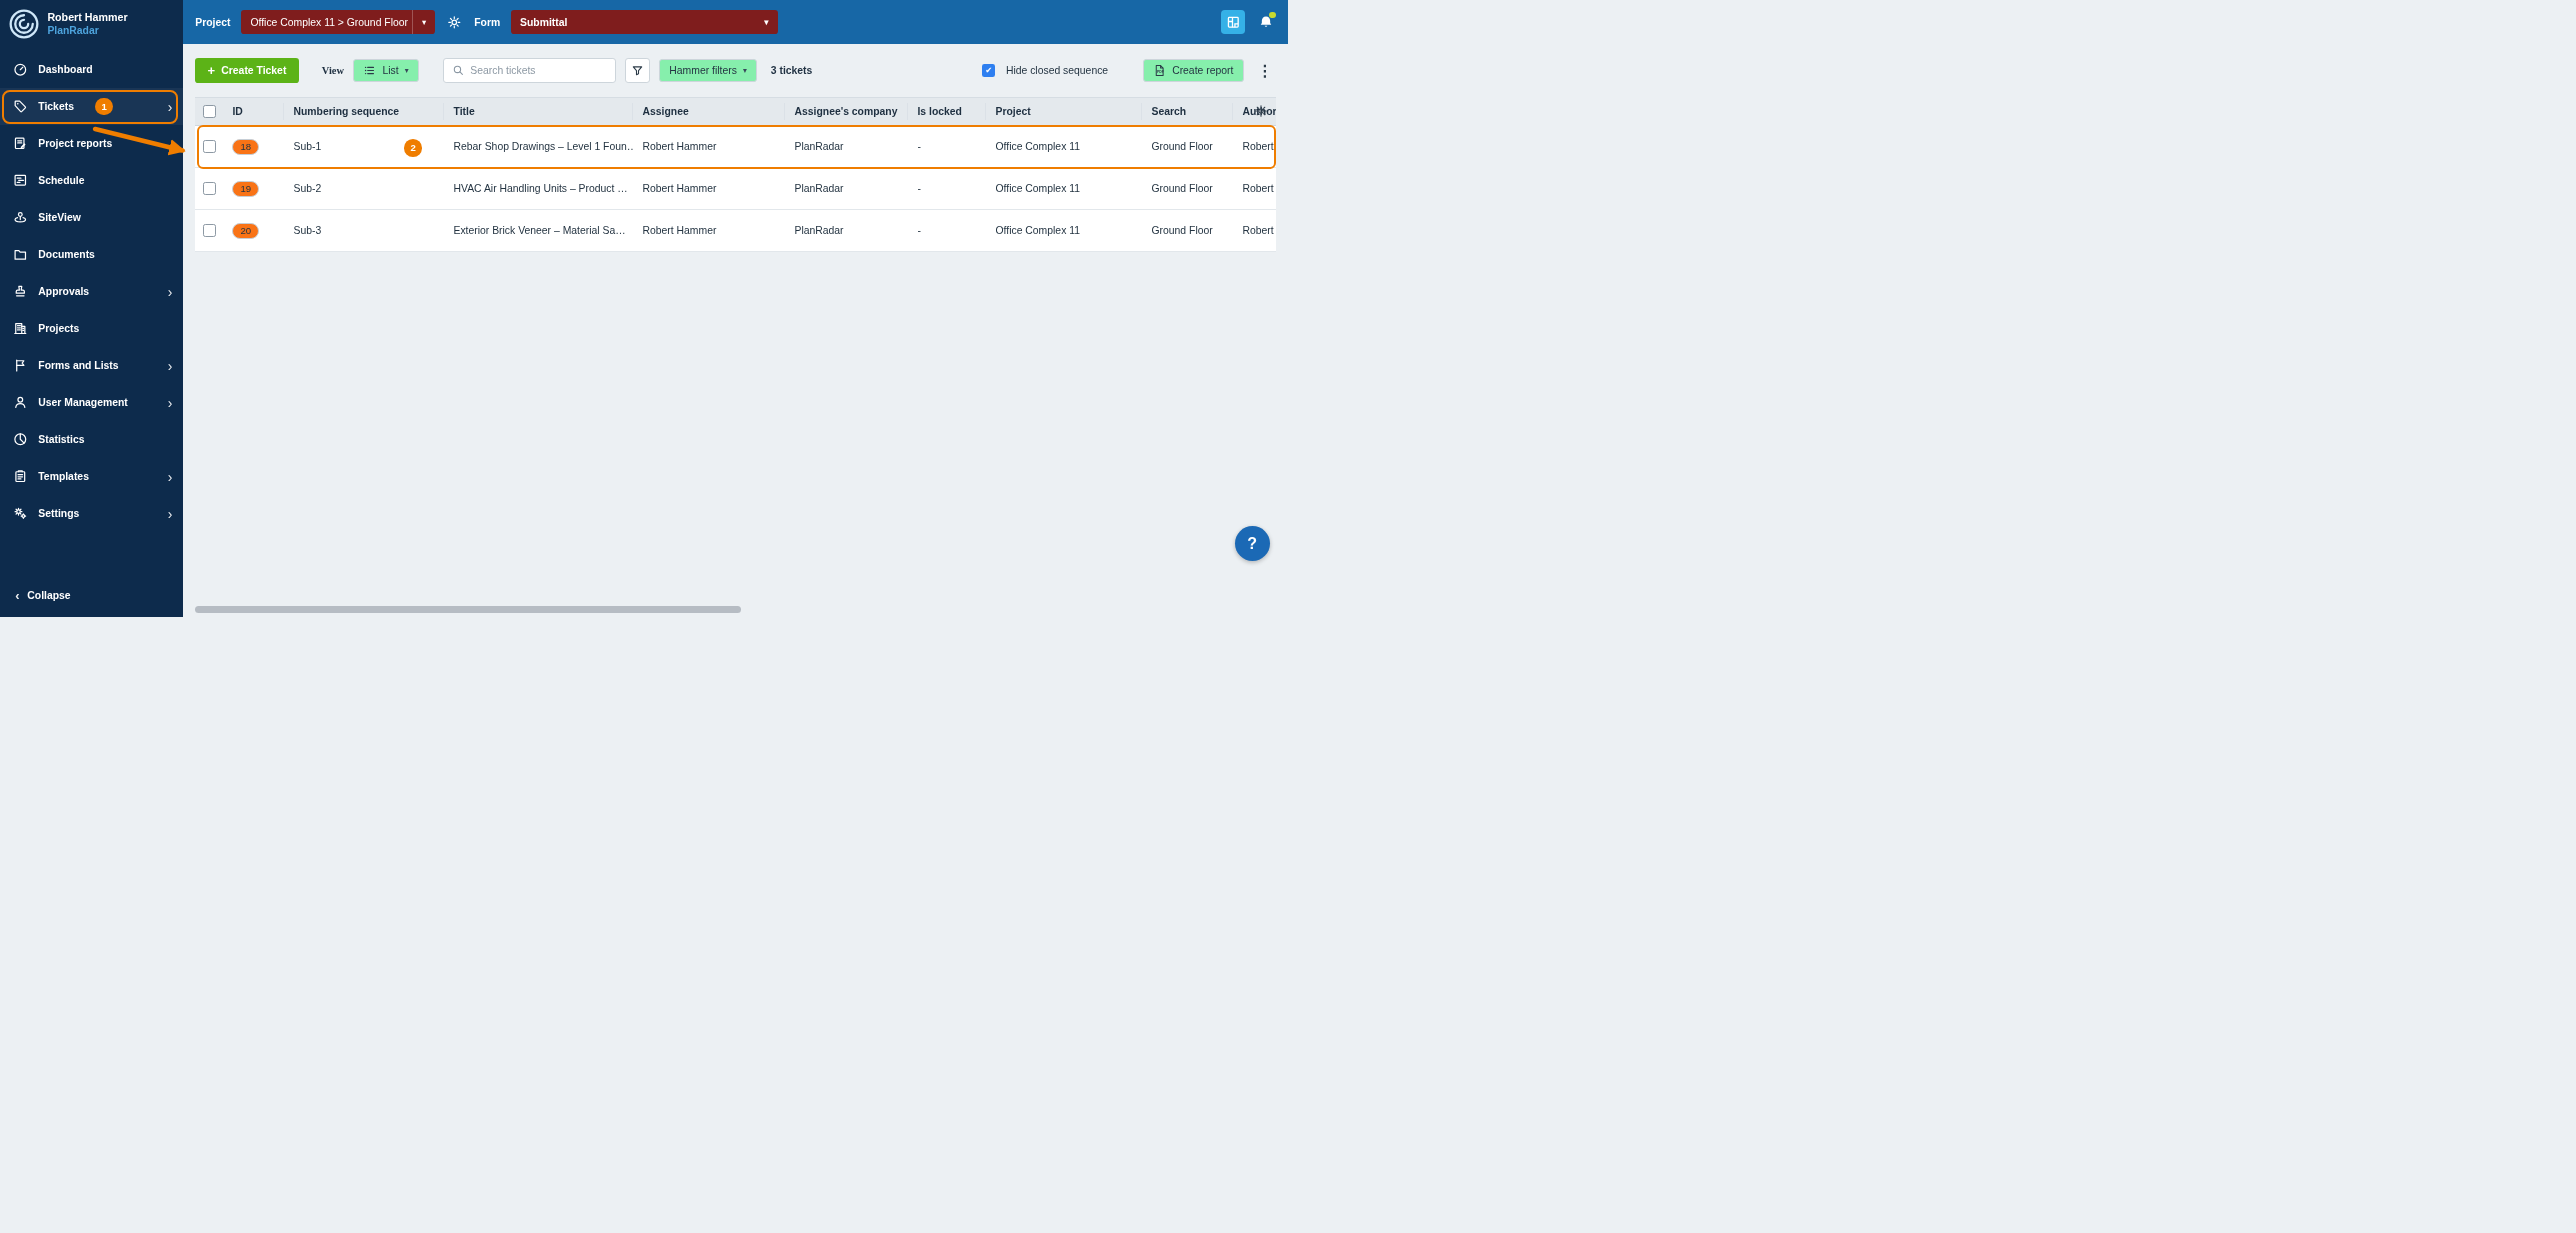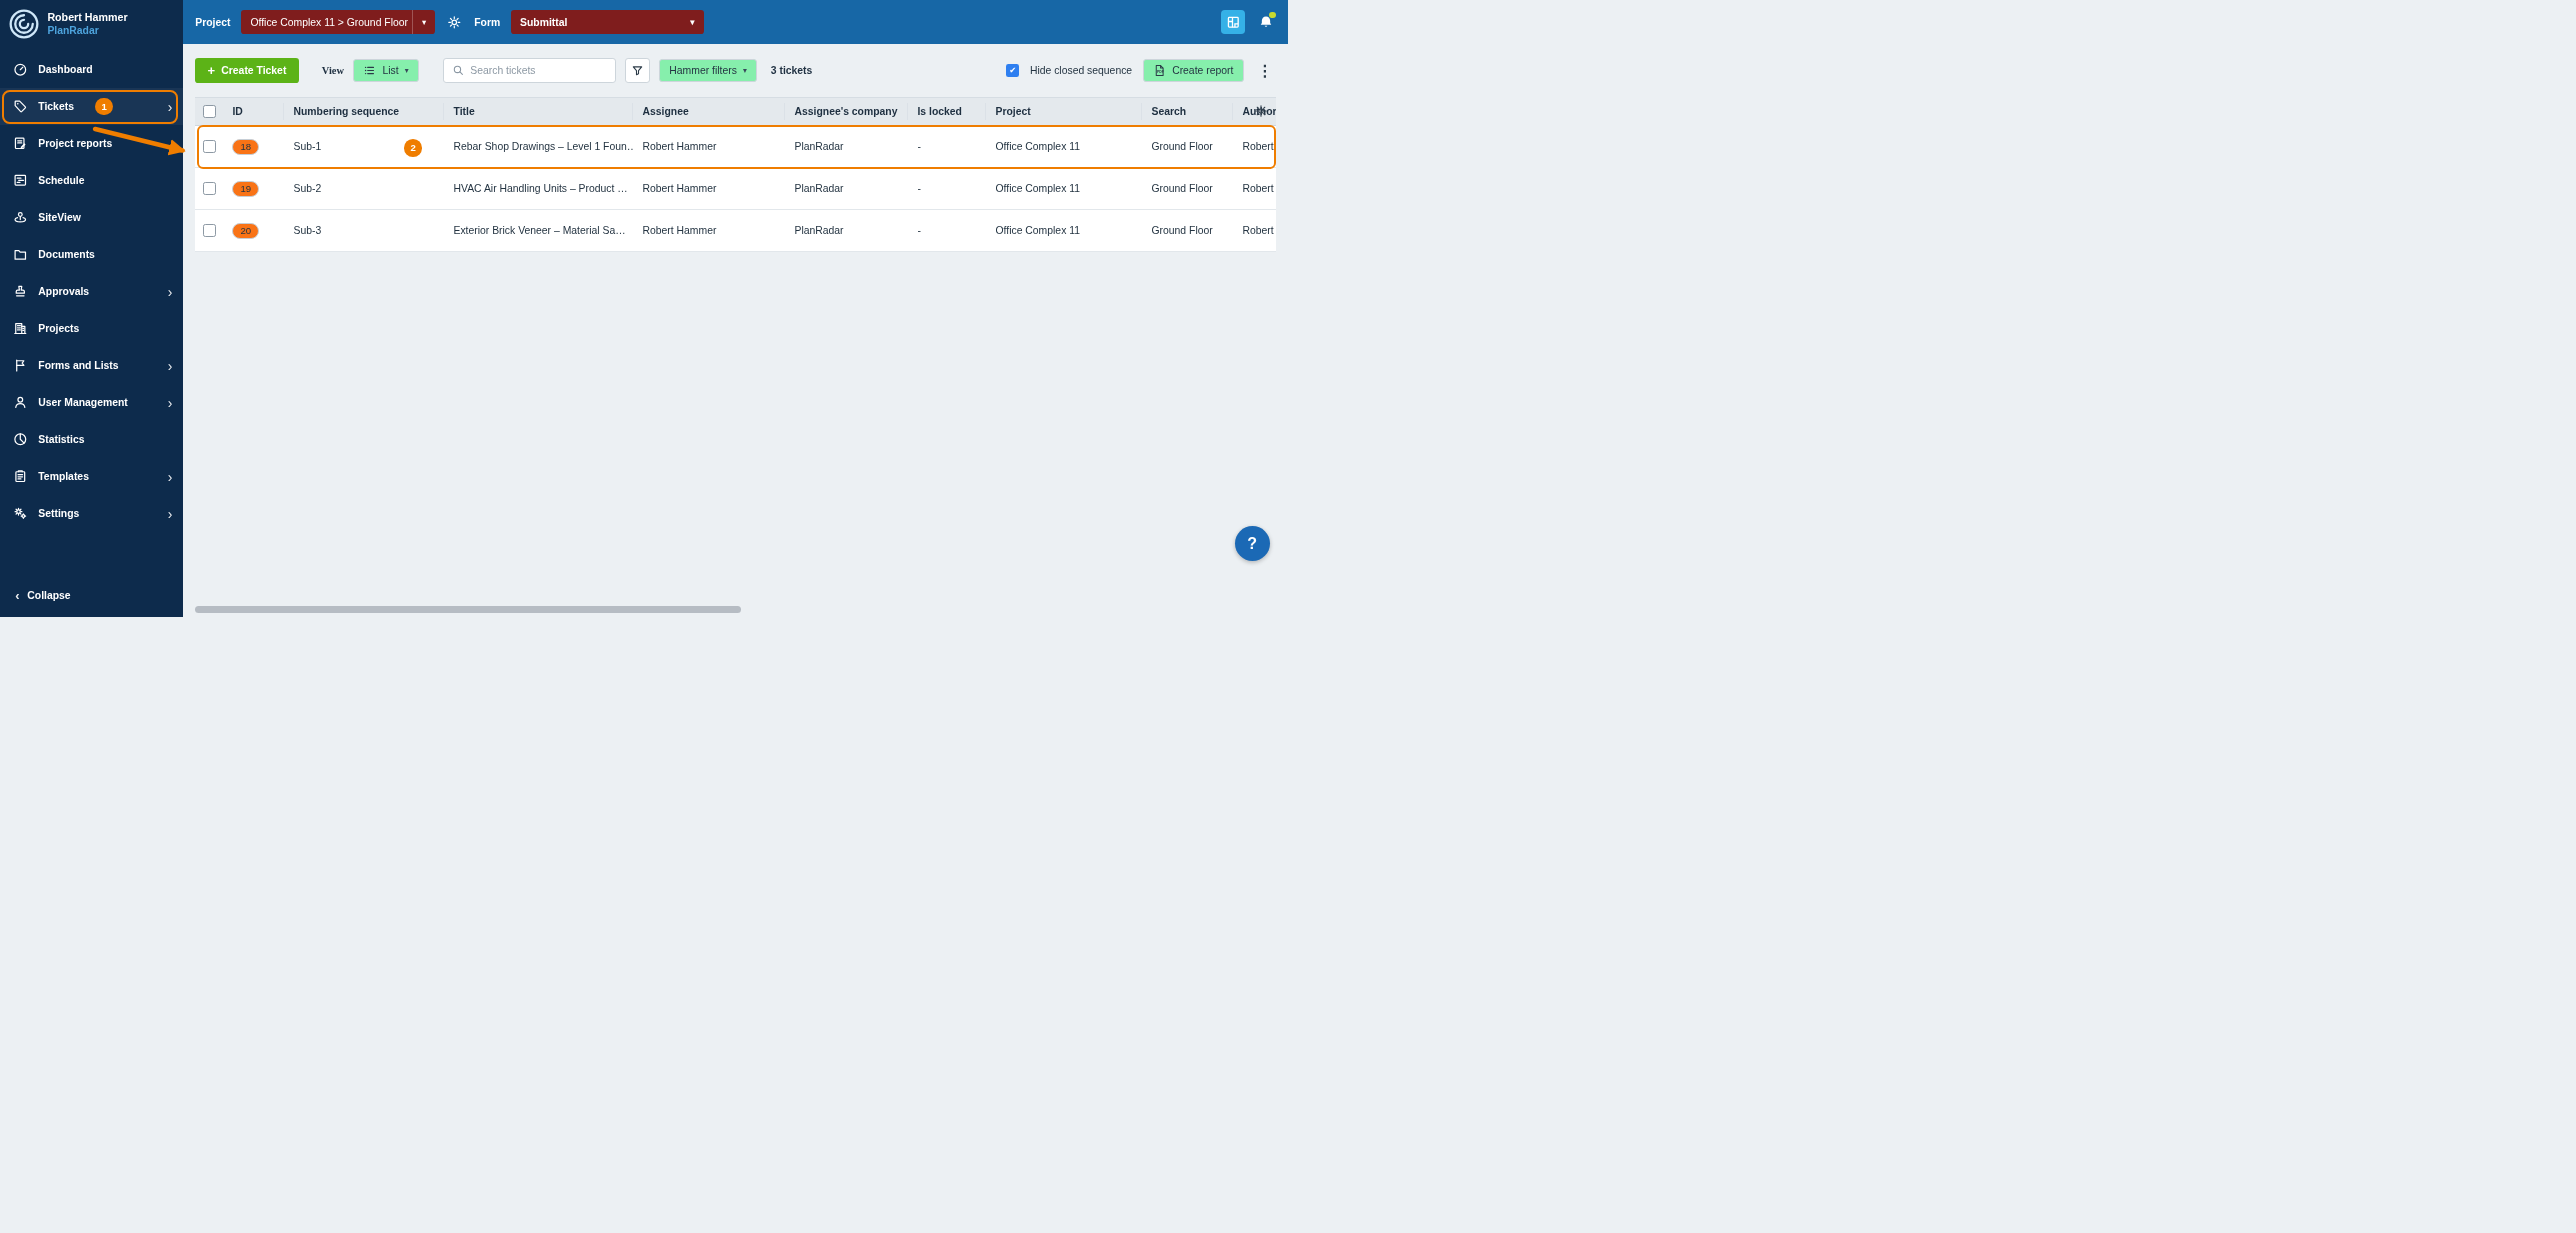--- a/index.html
+++ b/index.html
@@ -26,21 +26,21 @@
   .collapse-item{margin-top:auto;display:flex;align-items:center;gap:7.7px;padding:10.7px 14px 15.3px 15.3px;color:#fff;font-size:10.4px;font-weight:600;cursor:pointer;}
   .collapse-chevron{font-size:13px;line-height:1;color:rgba(255,255,255,.92);}
 
   
   .topbar{position:absolute;left:183px;right:0;top:0;height:44px;background:#1767a6;display:flex;align-items:center;padding:0 14px 0 12.3px;gap:10.7px;z-index:2;}
   .tb-label{color:#fff;font-size:10.4px;font-weight:700;white-space:nowrap;}
   .tb-select{height:24.5px;background:#7f1d1d;border-radius:3.1px;display:flex;align-items:center;color:#fff;font-size:10.4px;cursor:pointer;}
   .tb-select .sel-text{padding:0 9.2px;white-space:nowrap;overflow:hidden;}
   .tb-select .sel-caret{width:23px;height:100%;display:flex;align-items:center;justify-content:center;border-left:0.8px solid rgba(255,255,255,.25);font-size:8.4px;color:#fff;flex:0 0 auto;}
   .tb-select.project{width:194px;}
-  .tb-select.form{width:193px;font-weight:700;}
+  .tb-select.form{width:267px;font-weight:700;}
   .tb-select.form .sel-text{flex:1;}
   .tb-select.form .sel-caret{border-left:none;}
   .tb-gear{display:flex;align-items:center;margin:0 1.5px;cursor:pointer;}
   .tb-right{margin-left:auto;display:flex;align-items:center;gap:13px;}
   .plan-btn{width:24px;height:24px;border-radius:3.8px;background:#35b1e7;display:flex;align-items:center;justify-content:center;cursor:pointer;}
   .bell{position:relative;display:flex;align-items:center;cursor:pointer;}
   .bell-dot{position:absolute;right:-1.5px;top:-2.3px;width:6.1px;height:6.1px;border-radius:50%;background:#c8d92e;}
 
   
   .main{position:absolute;left:183px;top:44px;right:0;bottom:0;background:#ecf0f3;}
@@ -311,21 +311,21 @@
           </svg>
       </span>
       <button class="btn-white">
         <span>Hammer filters</span>
         <span class="caret">▾</span>
       </button>
       <span class="count">3 tickets</span>
       <div class="right-group">
         <span class="cbx">✔</span>
         <span class="cbx-label">Hide closed sequence</span>
-        <button class="btn-white" style="margin-left:0;">
+        <button class="btn-white" style="margin-left:24px;">
           <svg width="13" height="13" viewBox="0 0 18 18" style="font-size:13.5px">
               <path d="M4.5 2.2h6l3.5 3.5v10.1H4.5Z" fill="none" stroke="#2b3a47" stroke-width="1.4" stroke-linejoin="round"></path>
               <path d="M10.5 2.2v3.5H14" fill="none" stroke="#2b3a47" stroke-width="1.4"></path>
               <text x="5.6" y="12.6" font-size="4.6" font-weight="bold" fill="#2b3a47" font-family="Liberation Sans, sans-serif">PDF</text>
             </svg>
           <span>Create report</span>
         </button>
         <span class="kebab">⋮</span>
       </div>
     </div>

